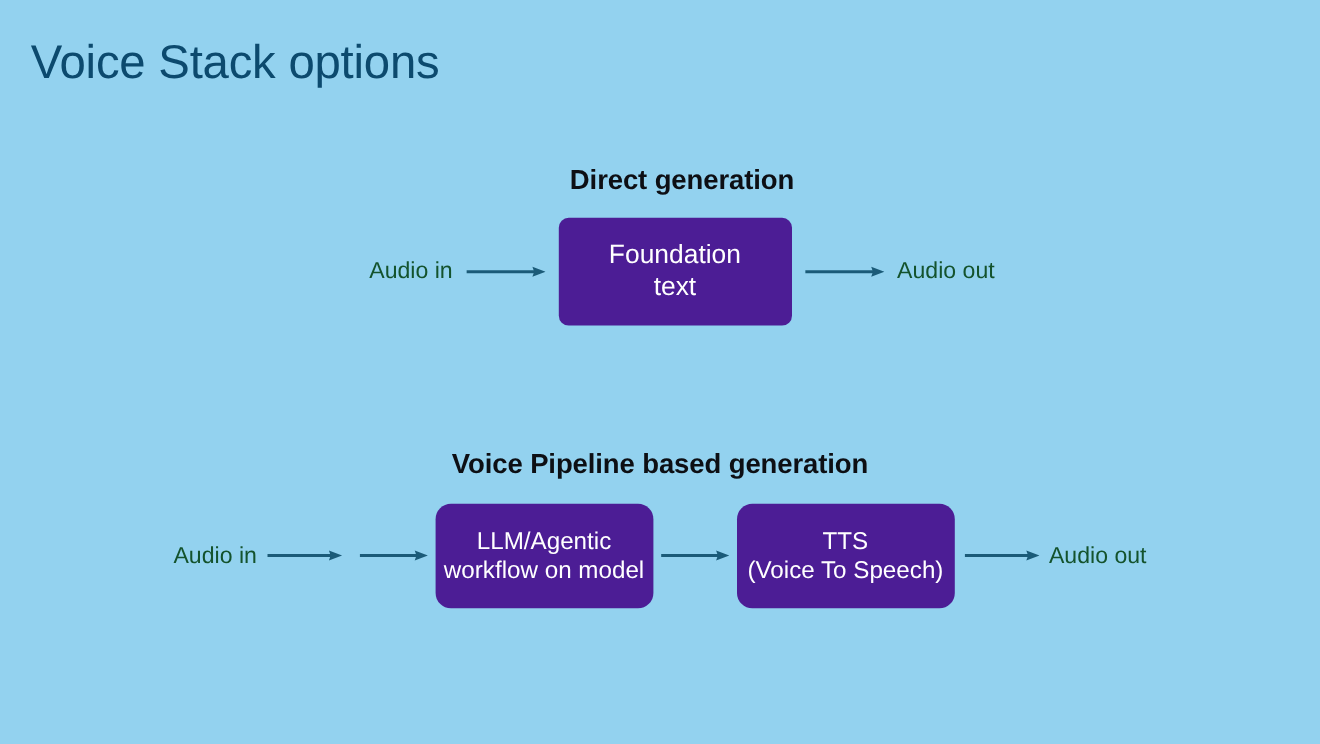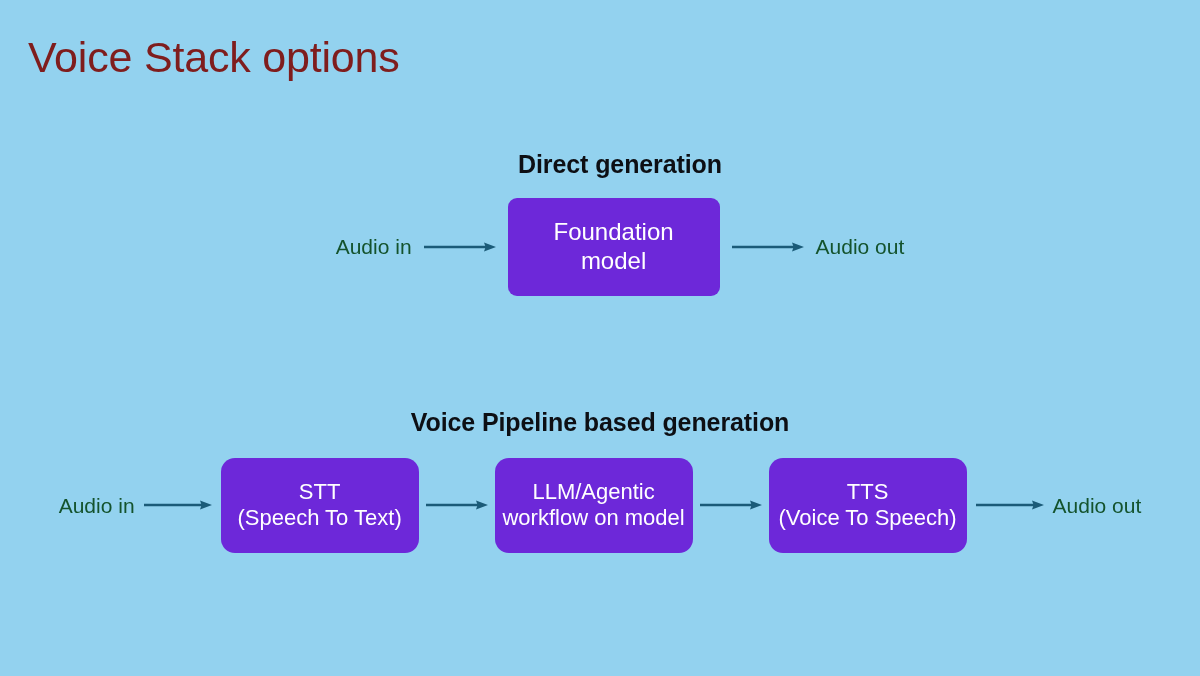--- a/index.html
+++ b/index.html
@@ -16,21 +16,21 @@
     -webkit-font-smoothing: antialiased;
   }
 
   
   .slide-title {
     position: absolute;
     left: 28px;
     top: 34px;
     font-size: 43px;
     font-weight: 300;
-    color: #7f1d1d;
+    color: #0c4a6e;
     letter-spacing: -0.2px;
     line-height: 1.1;
     white-space: nowrap;
   }
 
   
   .section {
     position: absolute;
     left: 0;
     width: 1200px;
@@ -71,21 +71,21 @@
   .arrow {
     display: block;
     flex: 0 0 auto;
   }
   .arrow-direct  { width: 72px;  height: 18px; margin: 0 12px; }
   .arrow-narrow  { width: 68px;  height: 18px; margin: 0 9px;  }
   .arrow-mid     { width: 62px;  height: 18px; margin: 0 7px;  }
 
   
   .node-box {
-    background: #6d28d9;
+    background: #4c1d95;
     color: #ffffff;
     display: flex;
     flex-direction: column;
     align-items: center;
     justify-content: center;
     text-align: center;
     box-sizing: border-box;
     line-height: 1.18;
     flex: 0 0 auto;
   }
@@ -123,21 +123,21 @@
 
     <span class="io-label">Audio in</span>
 
     <svg class="arrow arrow-direct" viewBox="0 0 72 18">
       <line x1="0" y1="9" x2="63" y2="9" stroke="#1b5b78" stroke-width="2.6"></line>
       <polygon points="72,9 60,4.4 61.6,9 60,13.6" fill="#1b5b78"></polygon>
     </svg>
 
     <div class="node-box box-foundation">
       <span class="node-line">Foundation</span>
-      <span class="node-line">model</span>
+      <span class="node-line">text</span>
     </div>
 
     <svg class="arrow arrow-direct" viewBox="0 0 72 18">
       <line x1="0" y1="9" x2="63" y2="9" stroke="#1b5b78" stroke-width="2.6"></line>
       <polygon points="72,9 60,4.4 61.6,9 60,13.6" fill="#1b5b78"></polygon>
     </svg>
 
     <span class="io-label">Audio out</span>
 
   </div>
@@ -149,24 +149,20 @@
 
   <div class="flow-row flow-row-pipeline">
 
     <span class="io-label">Audio in</span>
 
     <svg class="arrow arrow-narrow" viewBox="0 0 68 18">
       <line x1="0" y1="9" x2="59" y2="9" stroke="#1b5b78" stroke-width="2.6"></line>
       <polygon points="68,9 56,4.4 57.6,9 56,13.6" fill="#1b5b78"></polygon>
     </svg>
 
-    <div class="node-box box-pipeline">
-      <span class="node-line">STT</span>
-      <span class="node-line">(Speech To Text)</span>
-    </div>
 
     <svg class="arrow arrow-mid" viewBox="0 0 62 18">
       <line x1="0" y1="9" x2="53" y2="9" stroke="#1b5b78" stroke-width="2.6"></line>
       <polygon points="62,9 50,4.4 51.6,9 50,13.6" fill="#1b5b78"></polygon>
     </svg>
 
     <div class="node-box box-pipeline">
       <span class="node-line">LLM/Agentic</span>
       <span class="node-line">workflow on model</span>
     </div>

